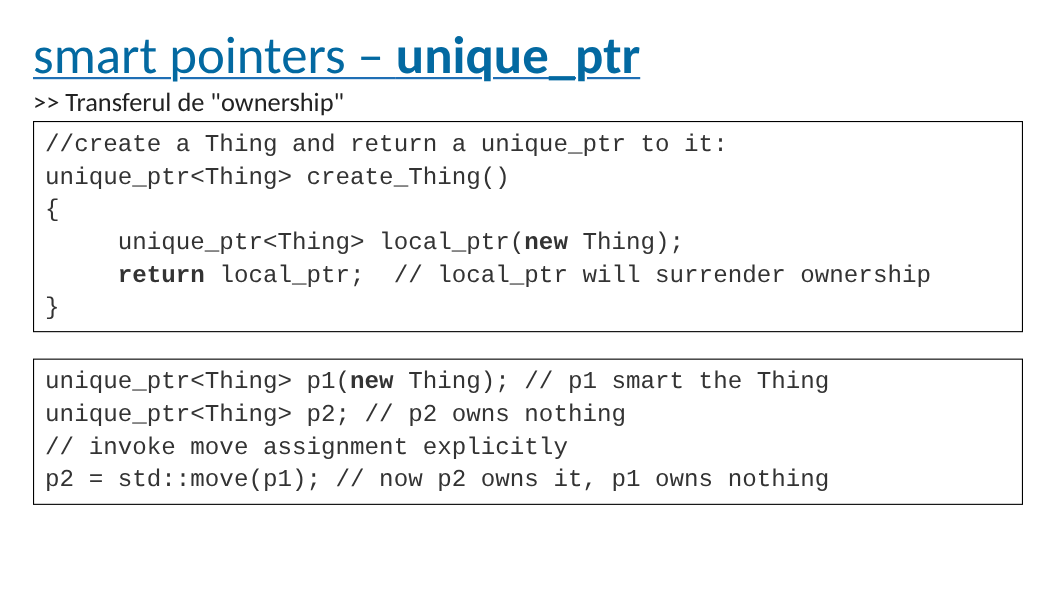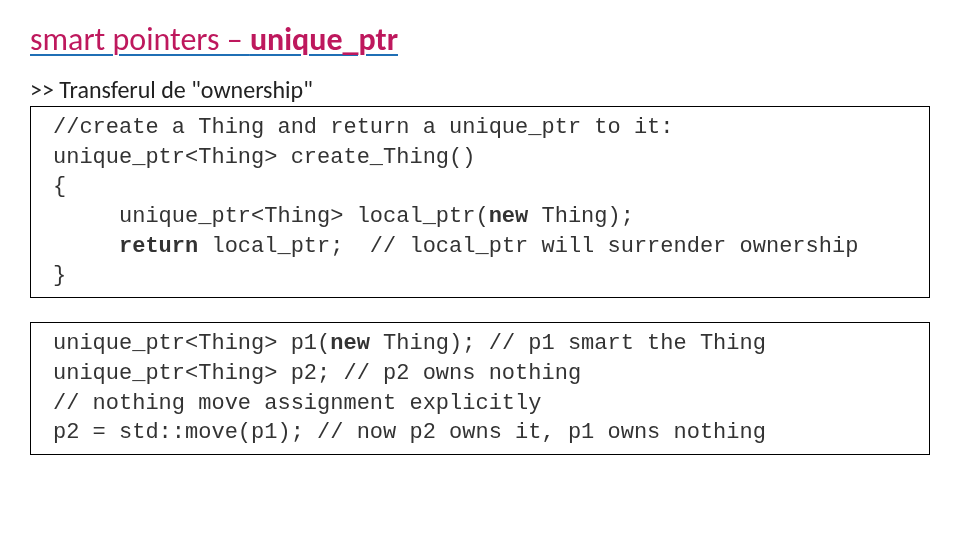--- a/index.html
+++ b/index.html
@@ -8,44 +8,44 @@
       box-sizing: border-box;
     }
     body {
       width: 960px;
       height: 540px;
       background: #ffffff;
       font-family: Calibri, Arial, sans-serif;
       padding: 20px 30px;
     }
     .title {
-      font-size: 32px;
-      color: #be185d;
-      margin-bottom: 16px;
+      font-size: 48px;
+      color: #0369a1;
+      margin-bottom: 0;
     }
     .title .regular {
       font-weight: 400;
     }
     .title .bold {
       font-weight: 700;
     }
     .title .underline {
       text-decoration: underline;
       text-decoration-color: #1f6fb5;
       text-decoration-thickness: 2px;
       text-underline-offset: 4px;
     }
     .subtitle {
       font-size: 24px;
       color: #222;
       margin-bottom: 2px;
     }
     .code-box {
       border: 1.5px solid #000;
-      padding: 6px 22px;
+      padding: 6px 10px;
       margin-bottom: 24px;
       font-family: "Courier New", Courier, monospace;
       font-size: 22px;
       line-height: 1.35;
       white-space: pre;
       color: #333;
     }
     .code-box .kw {
       font-weight: 700;
     }
@@ -59,14 +59,14 @@
 
 <div class="code-box"><span>//create a Thing and return a unique_ptr to it:</span>
 <span>unique_ptr&lt;Thing&gt; create_Thing()</span>
 <span>{</span>
 <span>     unique_ptr&lt;Thing&gt; local_ptr(</span><span class="kw">new</span><span> Thing);</span>
 <span>     </span><span class="kw">return</span><span> local_ptr;  // local_ptr will surrender ownership</span>
 <span>}</span></div>
 
 <div class="code-box"><span>unique_ptr&lt;Thing&gt; p1(</span><span class="kw">new</span><span> Thing); // p1 smart the Thing</span>
 <span>unique_ptr&lt;Thing&gt; p2; // p2 owns nothing</span>
-<span>// nothing move assignment explicitly</span>
+<span>// invoke move assignment explicitly</span>
 <span>p2 = std::move(p1); // now p2 owns it, p1 owns nothing</span></div>
 
 </body></html>

